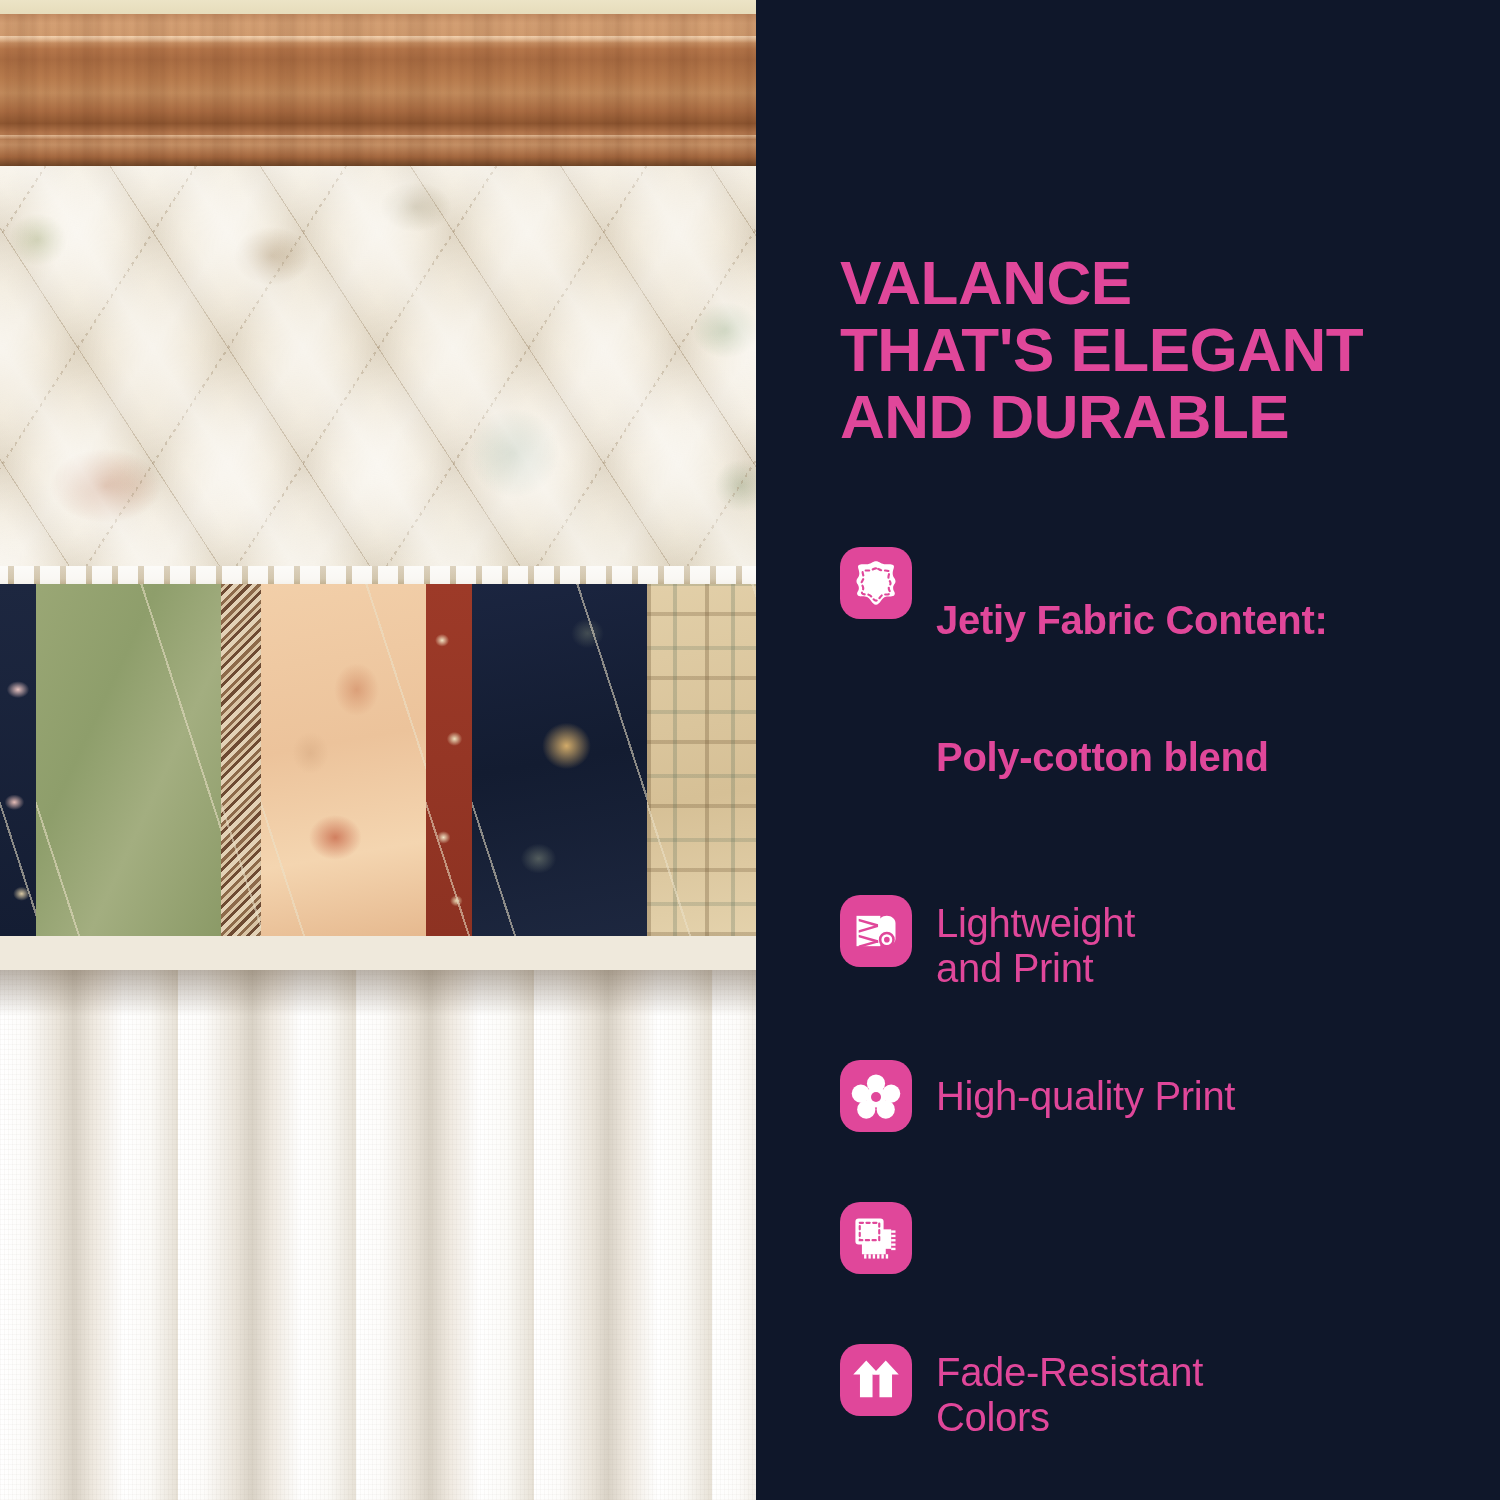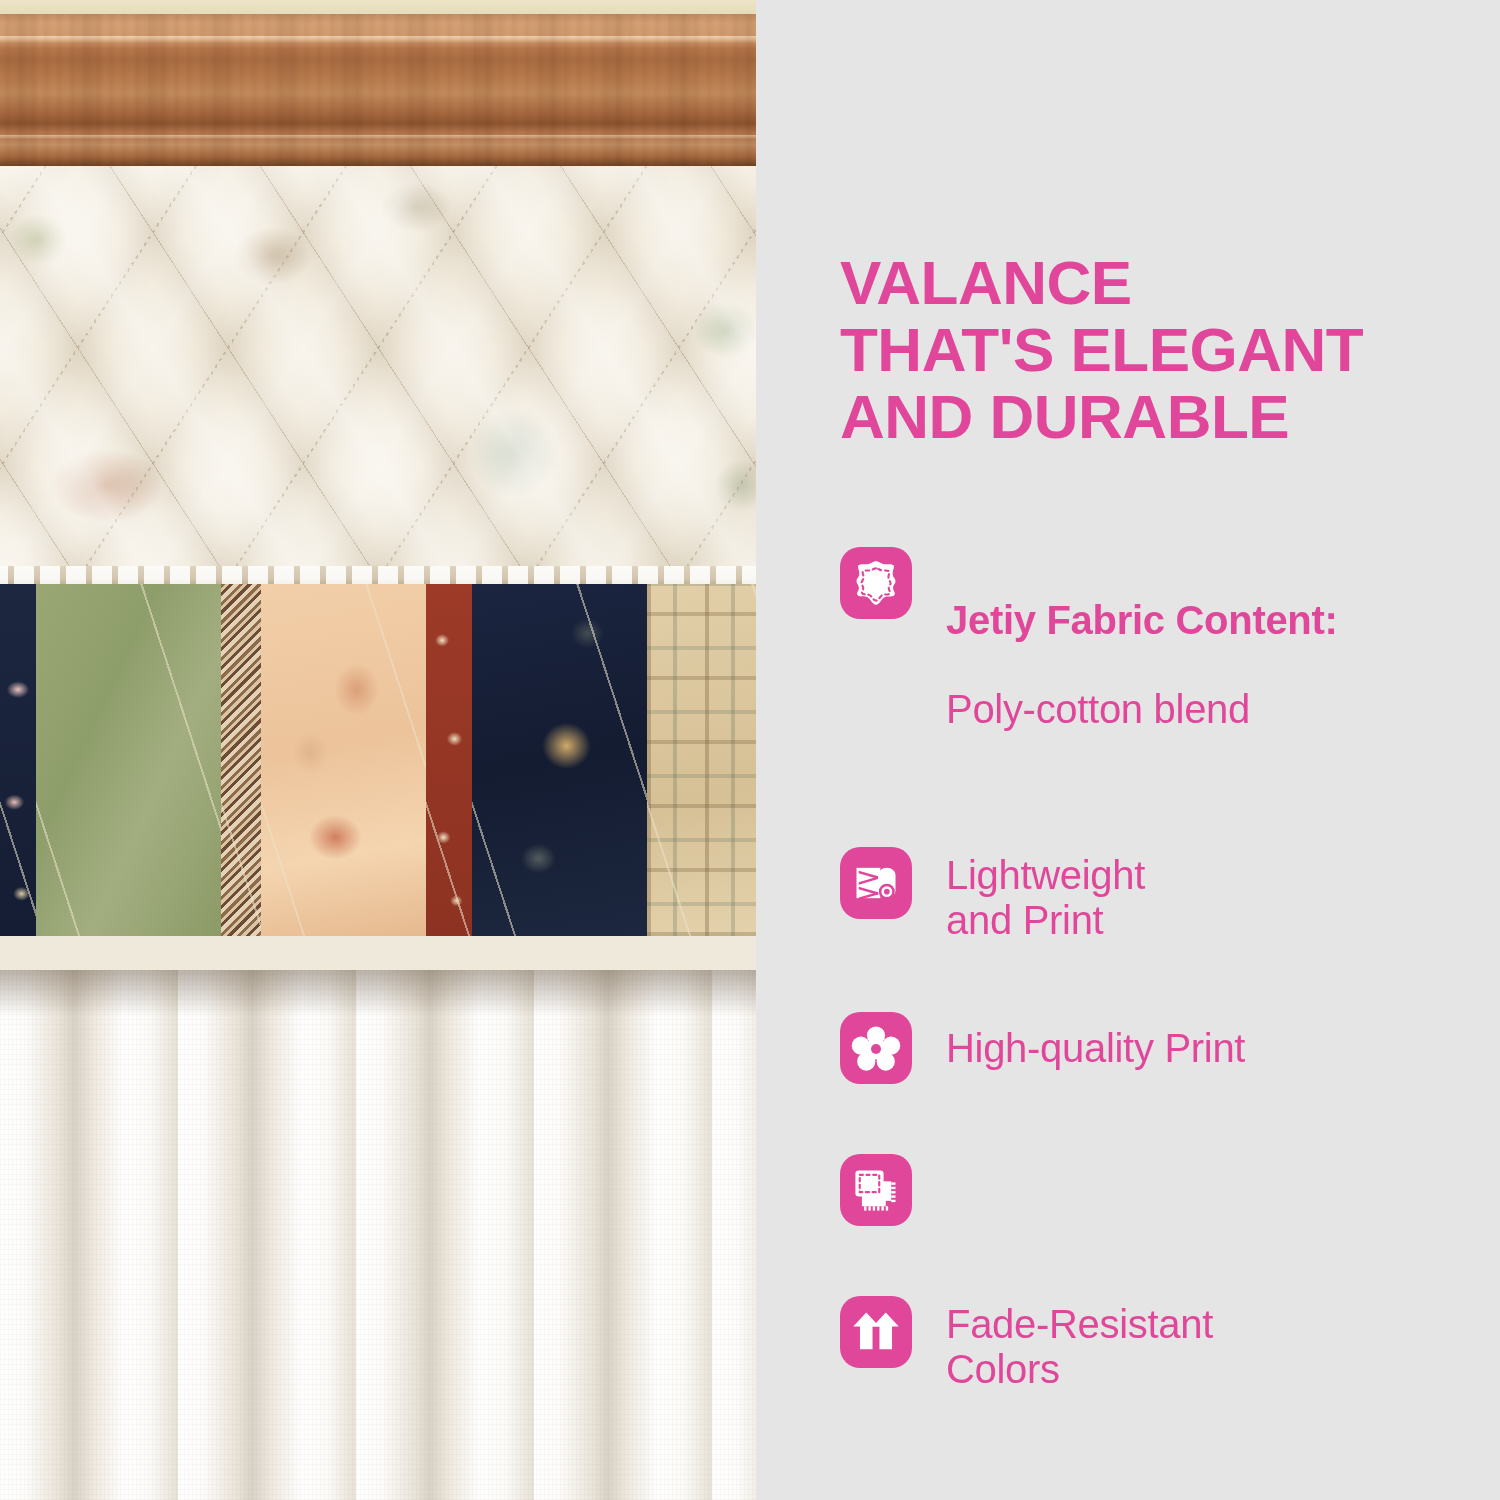--- a/index.html
+++ b/index.html
@@ -258,42 +258,42 @@
   }
   .curtain-shadow{
     position:absolute; left:0; top:970px; width:100%; height:46px;
     background:linear-gradient(180deg,rgba(90,72,52,.42),rgba(90,72,52,0));
   }
 
   
   .content-panel{
     position:relative;
     flex:1 1 auto;
-    background:#e5e5e5;
+    background:#0f172a;
     padding:250px 0 4px 84px;
   }
 
   .headline{
     color:#e0479a;
     font-family:"Liberation Sans", sans-serif;
     font-weight:700;
     font-size:62px;
     line-height:1.08;
     letter-spacing:-0.5px;
     text-transform:uppercase;
     white-space:pre-line;
     margin-bottom:96px;
   }
 
   .features{ list-style:none; }
 
   .feature{
     display:flex;
     align-items:flex-start;
-    gap:34px;
+    gap:24px;
     margin-bottom:70px;
   }
   .feature:last-child{ margin-bottom:16px; }
 
   .feature-icon{
     flex:0 0 auto;
     width:72px; height:72px;
     border-radius:20px;
     background:#e0479a;
     display:flex; align-items:center; justify-content:center;
@@ -303,21 +303,21 @@
   .feature-text{
     color:#e0479a;
     font-family:"Liberation Sans", sans-serif;
     font-size:40px;
     line-height:1.12;
     letter-spacing:-0.3px;
     padding-top:6px;
     white-space:pre-line;
   }
   .feature-text .strong{ font-weight:700; display:block; }
-  .feature-text .light{ font-weight:400; display:block; }
+  .feature-text .light{ font-weight:700; display:block;margin-top:48px; }
   .feature-text.single{ padding-top:14px; }
 </style>
 </head>
 <body>
 
 <div class="card">
 
   <div class="photo-panel">
     <div class="wall"></div>
 

